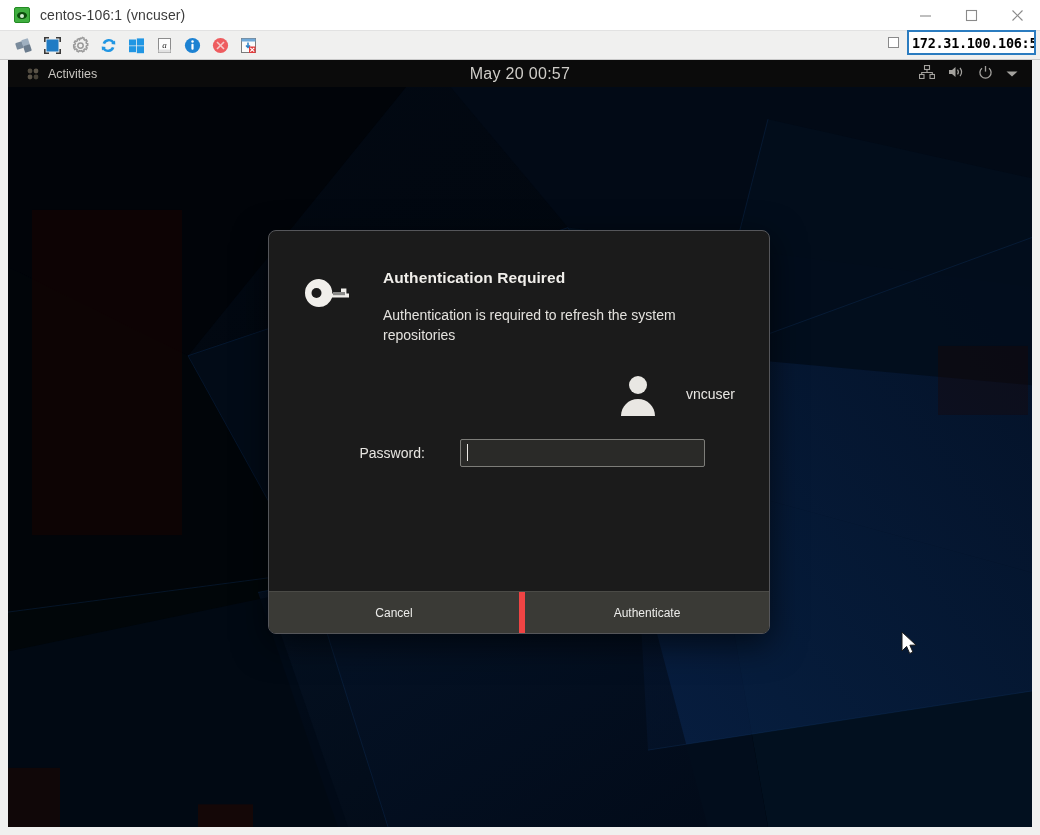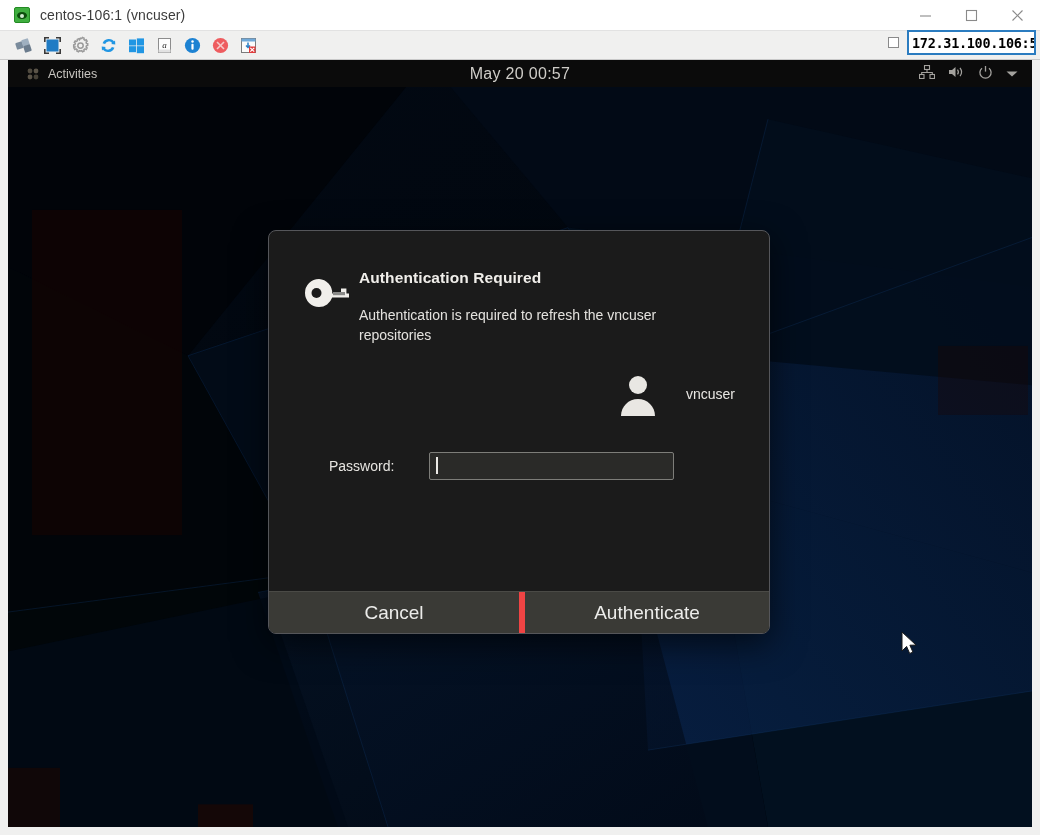--- a/index.html
+++ b/index.html
@@ -160,21 +160,21 @@
     width: 502px;
     background: #1b1b1b;
     border-radius: 8px;
     border: 1px solid #55565a;
     box-shadow: 0 10px 34px rgba(0,0,0,.62);
     overflow: hidden;
     z-index: 10;
     color: #e7e5e1;
   }
   #auth-body { padding: 36px 34px 0 34px; min-height: 300px; }
-  #auth-head { display: flex; }
+  #auth-head { display: flex; gap: 24px; }
   #key-icon { flex: 0 0 auto; width: 56px; padding-top: 10px; }
   #auth-texts { flex: 1 1 auto; padding-top: 2px; }
   #auth-title {
     font-size: 15.5px; font-weight: bold;
     color: #f0eeea;
     letter-spacing: .1px;
     margin-bottom: 18px;
   }
   #auth-message {
     font-size: 14px;
@@ -183,21 +183,21 @@
     max-width: 320px;
   }
   #user-row {
     display: flex; align-items: center; gap: 26px;
     margin-top: 26px; margin-left: 94px; justify-content: flex-end;
   }
   #avatar { width: 44px; height: 44px; position: relative; flex: 0 0 auto; }
   #username { font-size: 14px; color: #e9e7e3; }
   #pw-row {
     display: flex; align-items: center;
-    margin-top: 36px; margin-left: 26px;
+    margin-top: 23px; margin-left: 26px; justify-content: center;
   }
   #pw-label { font-size: 14px; color: #e7e5e1; width: 100px; }
   #pw-input {
     width: 245px; height: 28px;
     background: #2a2a28;
     border: 1px solid #7d7d79;
     border-radius: 2px;
     display: flex; align-items: center;
     padding-left: 6px;
     position: relative;
@@ -212,21 +212,21 @@
   #auth-footer {
     display: flex;
     height: 42px;
     background: #3a3a36;
     border-top: 1px solid #4a4a46;
     margin-top: 60px;
   }
   .auth-btn {
     flex: 1 1 50%;
     display: flex; align-items: center; justify-content: center;
-    font-size: 19px;
+    font-size: 12px;
     color: #ececea;
     background: #3a3a36;
   }
   .auth-btn + .auth-btn { border-left: 6px solid #ef4444; }
 
   
   #cursor {
     position: absolute;
     left: 893px; top: 571px;
     width: 18px; height: 26px;
@@ -442,21 +442,21 @@
         <div id="auth-head">
           <div id="key-icon">
             <svg width="48" height="32" viewBox="0 0 48 32">
               <path d="M16 2a14 14 0 1 0 0 28 14 14 0 0 0 13.2-9.4H46v-4.2h-2.6v-4.8H38v4.8h-8.8A14 14 0 0 0 16 2z" fill="#f1efeb"></path>
               <circle cx="13.5" cy="16" r="5" fill="#1b1b1b"></circle>
               <rect x="30" y="15" width="12" height="3.2" fill="#8a8a88"></rect>
             </svg>
           </div>
           <div id="auth-texts">
             <div id="auth-title">Authentication Required</div>
-            <div id="auth-message">Authentication is required to refresh the vncuser repositories</div>
+            <div id="auth-message">Authentication is required to refresh the system repositories</div>
           </div>
         </div>
 
         <div id="user-row">
           <div id="avatar">
             <svg width="44" height="44" viewBox="0 0 44 44">
               <circle cx="22" cy="13" r="9" fill="#e9e7e3"></circle>
               <path d="M5 44c0-9.6 7.6-17 17-17s17 7.4 17 17z" fill="#e9e7e3"></path>
             </svg>
           </div>

